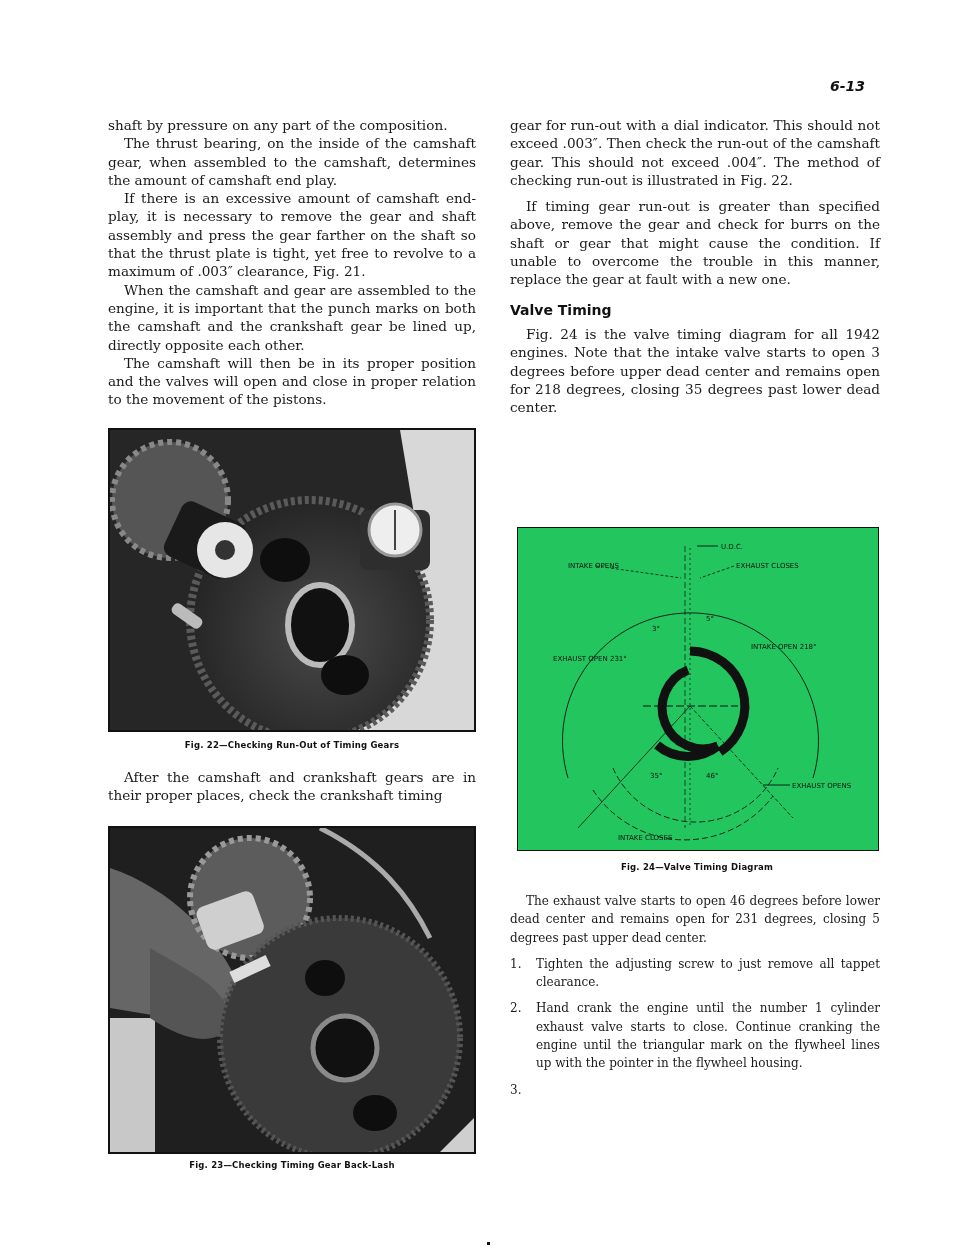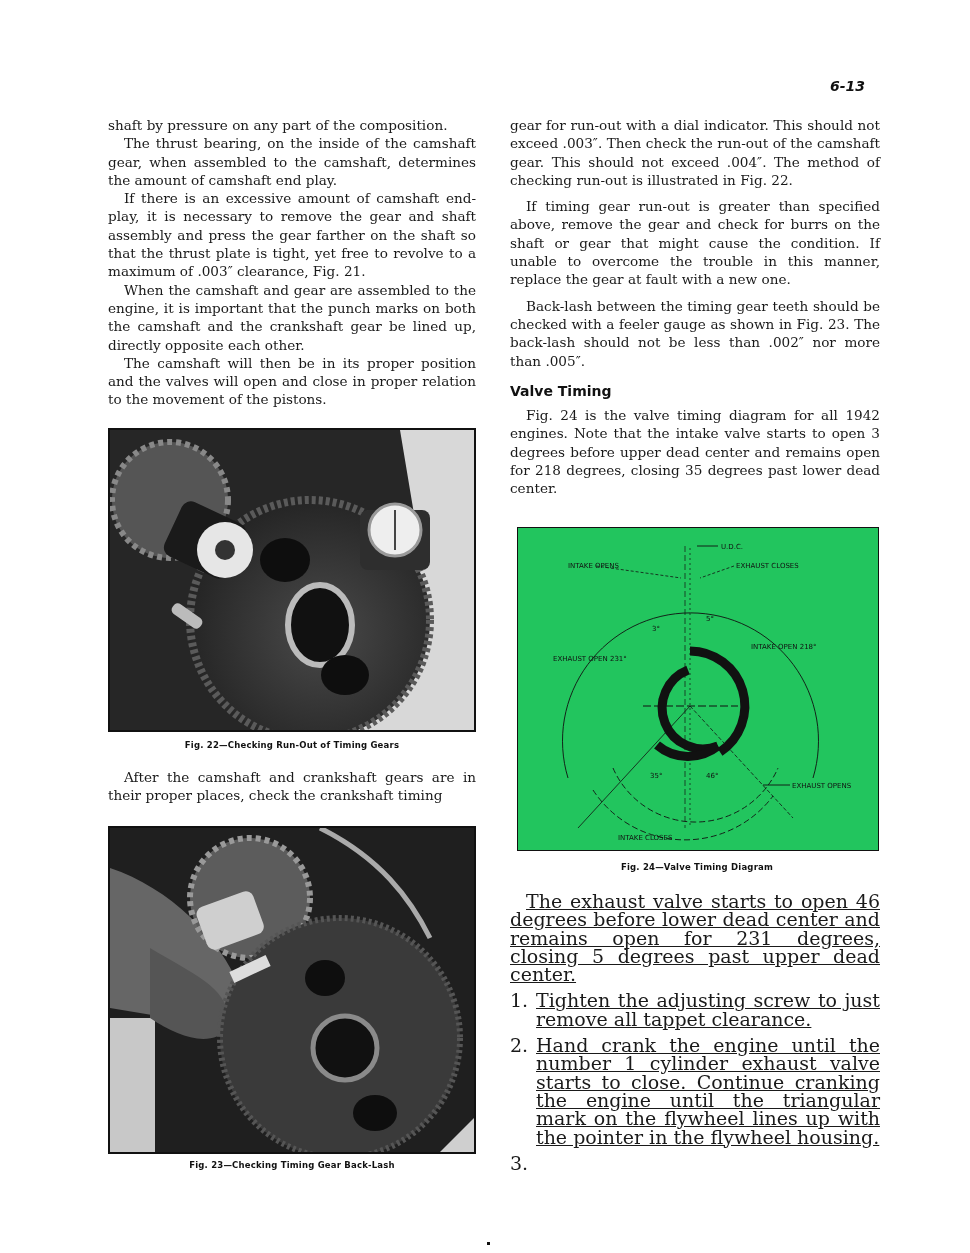--- a/index.html
+++ b/index.html
@@ -24,22 +24,22 @@
   .photo1 { left: 108px; top: 428px; width: 364px; height: 300px; }
   .photo2 { left: 108px; top: 826px; width: 364px; height: 324px; }
   .cap1 { position: absolute; left: 108px; top: 740px; width: 368px; }
   .after { position: absolute; left: 108px; top: 768px; width: 368px; font-size: 13.6px;
            line-height: 18.3px; text-align: justify; }
   .after p { margin: 0; text-indent: 16px; }
   .cap2 { position: absolute; left: 108px; top: 1160px; width: 368px; }
   .diagram-box { position: absolute; left: 517px; top: 527px; width: 360px; height: 322px;
                  border: 1.5px solid #111; background: #22c55e; }
   .cap3 { position: absolute; left: 517px; top: 862px; width: 360px; }
-  .col-right2 { position: absolute; left: 510px; top: 892px; width: 370px; font-size: 19px;
-                line-height: 18.3px; text-align: justify; text-decoration: underline; }
+  .col-right2 { position: absolute; left: 510px; top: 892px; width: 370px; font-size: 12px;
+                line-height: 18.3px; text-align: justify; }
   .col-right2 p { margin: 0 0 8px 0; text-indent: 16px; }
   .dlabel { font-family: "DejaVu Sans", sans-serif; font-size: 7px; fill: #111; }
   .dot { position: absolute; left: 487px; top: 1242px; width: 3px; height: 3px; background: #111; }
 </style>
 </head>
 <body>
 
 <div class="page-num">6-13</div>
 
 <div class="col col-left">
@@ -95,21 +95,20 @@
     <path d="M210,0 C270,30 300,70 320,110" stroke="#aaa" stroke-width="5" fill="none"></path>
     <rect x="120" y="135" width="40" height="12" fill="#ddd" transform="rotate(-25 140 141)"></rect>
     <polygon points="330,324 364,290 364,324" fill="#cfcfcf"></polygon>
   </svg>
 </div>
 <div class="caption cap2">Fig. 23—Checking Timing Gear Back-Lash</div>
 
 <div class="col col-right">
   <p class="noindent">gear for run-out with a dial indicator. This should not exceed .003″. Then check the run-out of the camshaft gear. This should not exceed .004″. The method of checking run-out is illustrated in Fig. 22.</p>
   <p>If timing gear run-out is greater than specified above, remove the gear and check for burrs on the shaft or gear that might cause the condition. If unable to overcome the trouble in this manner, replace the gear at fault with a new one.</p>
-  <p>Back-lash between the timing gear teeth should be checked with a feeler gauge as shown in Fig. 23. The back-lash should not be less than .002″ nor more than .005″.</p>
   <div class="heading">Valve Timing</div>
   <p>Fig. 24 is the valve timing diagram for all 1942 engines. Note that the intake valve starts to open 3 degrees before upper dead center and remains open for 218 degrees, closing 35 degrees past lower dead center.</p>
 </div>
 
 <div class="diagram-box">
   <svg width="360" height="322" viewBox="0 0 360 322">
 
     <g stroke="#111" fill="none">
 
       <path d="M 50 250 A 128 128 0 1 1 295 250" stroke-width="0.9"></path>

